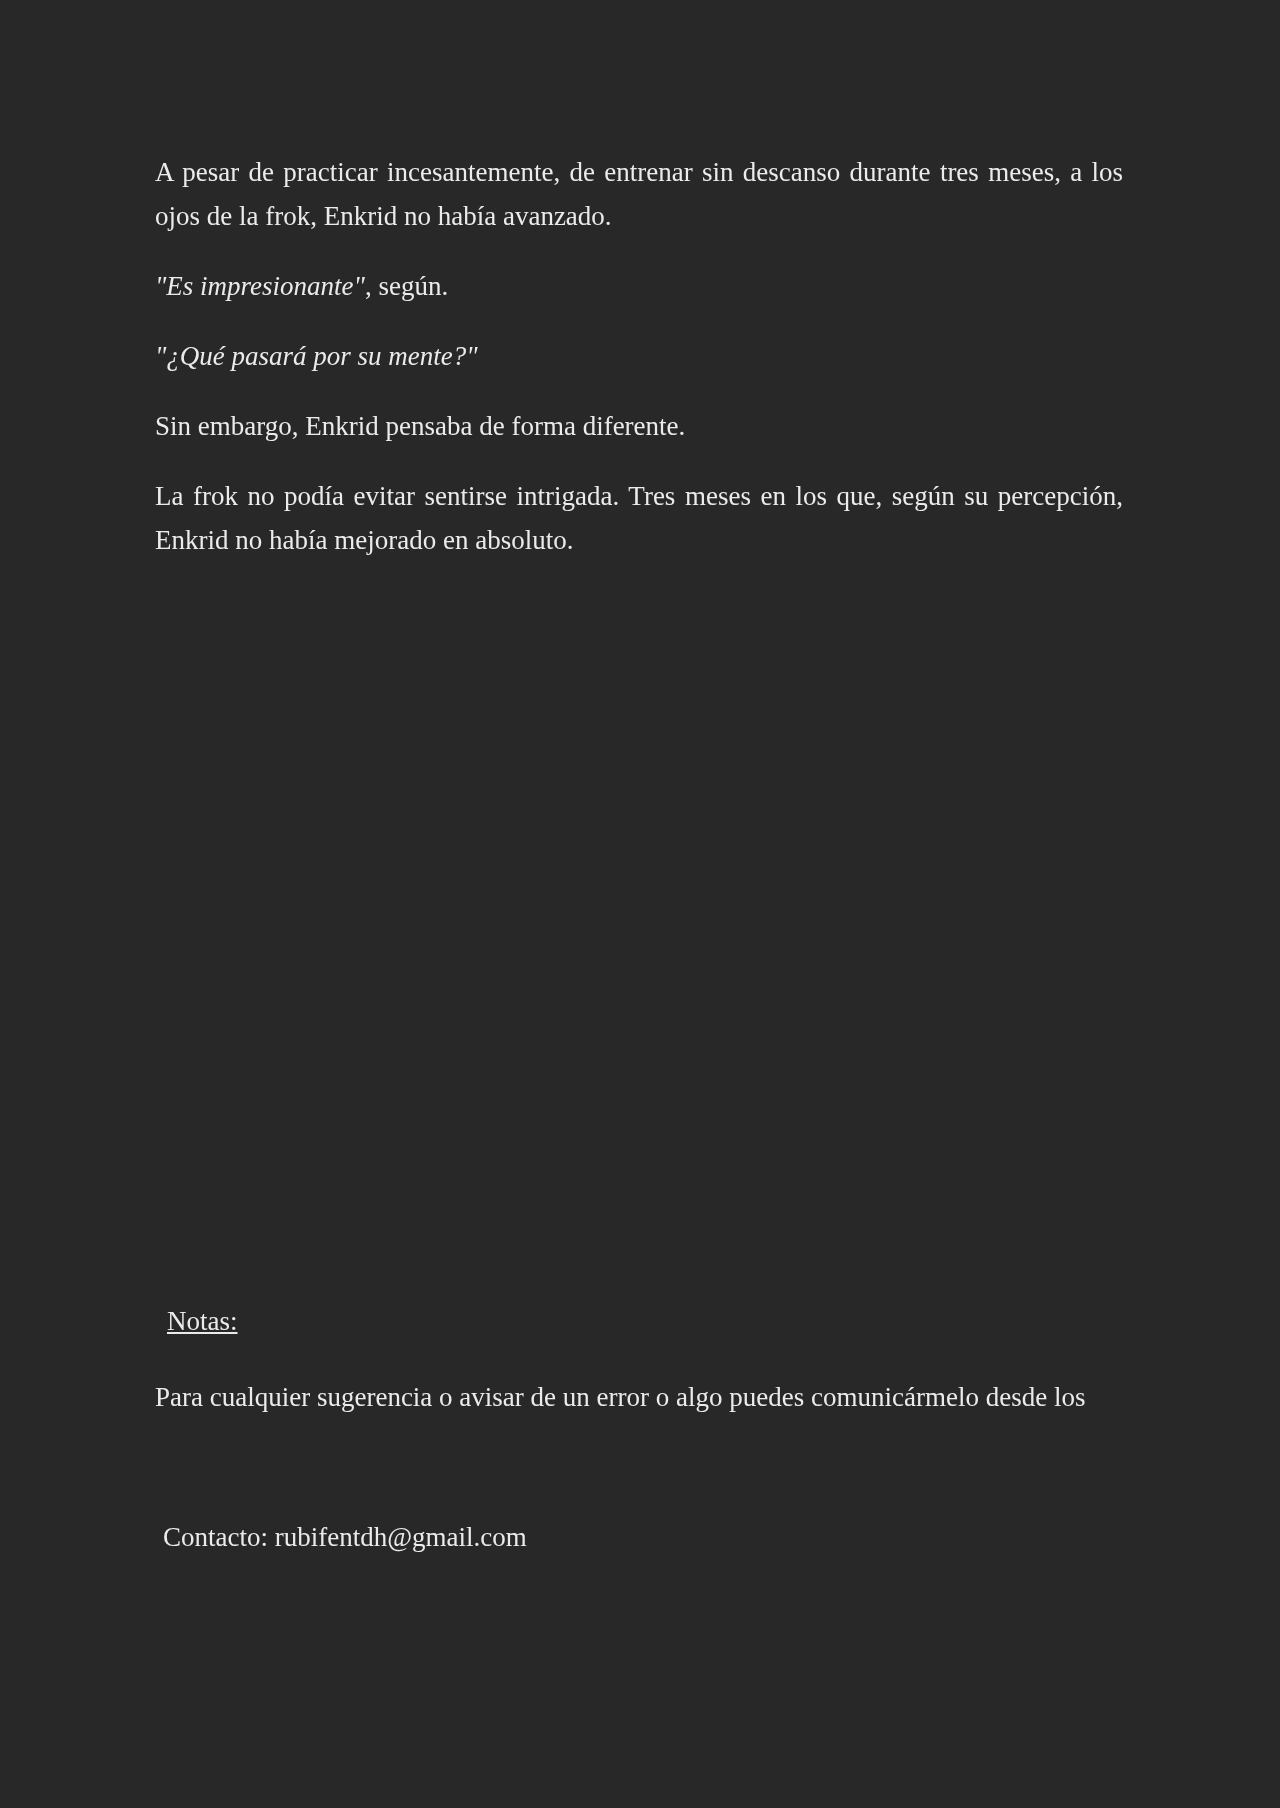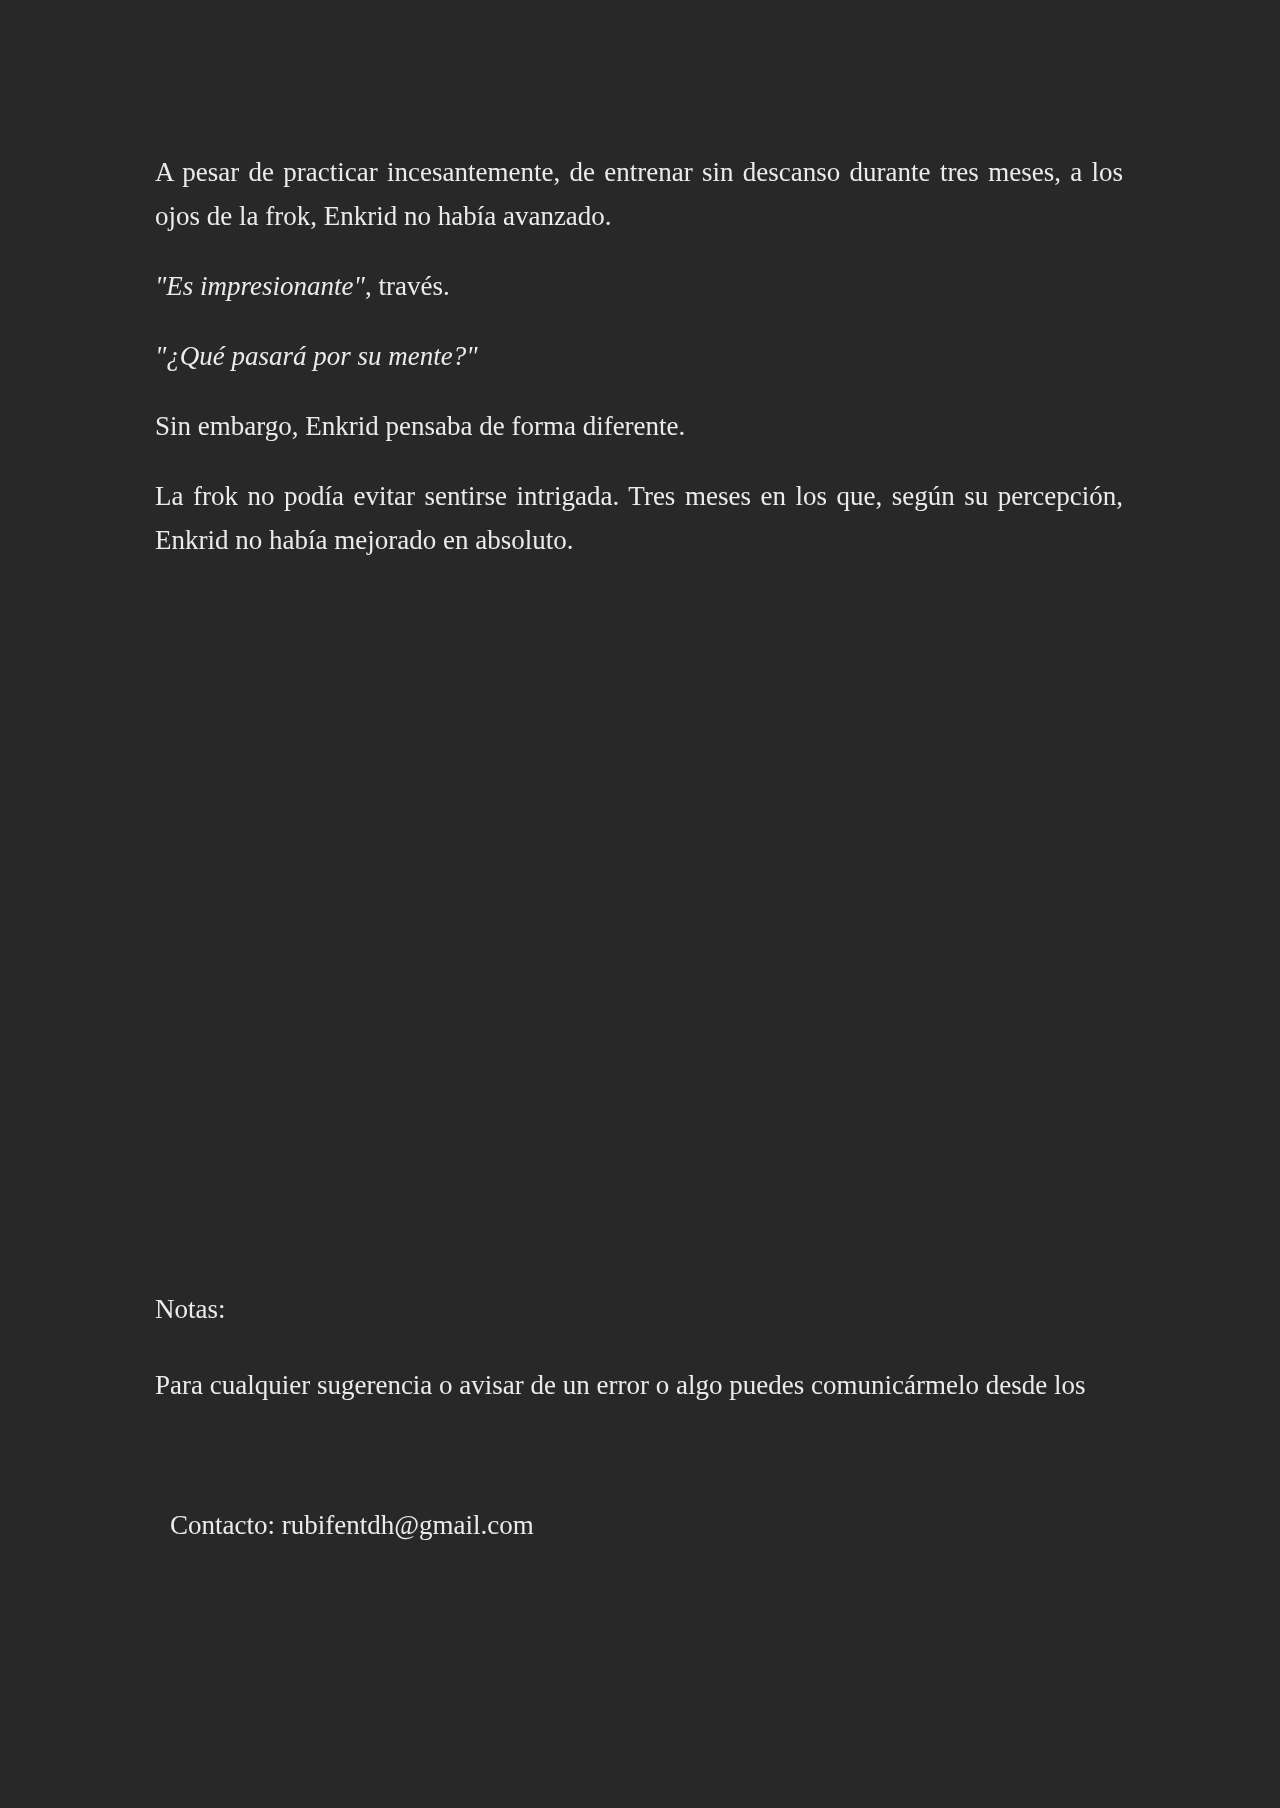--- a/index.html
+++ b/index.html
@@ -31,31 +31,31 @@
       font-style: italic;
     }
     .notes {
       position: absolute;
       left: 155px;
       top: 1287px;
       width: 968px;
       font-size: 27px;
       line-height: 44px;
     }
-    .notes .notes-label { margin: 0; }
+    .notes .notes-label { margin: 12px; text-decoration: underline; }
     .notes .suggest-line1 { margin: 32px 0 0 0; }
     .notes .suggest-line2 { margin: 32px 0 0 0; }
-    .notes .contact { margin: 96px 0 0 15px; }
+    .notes .contact { margin: 96px 0 0 8px; }
   </style>
 </head>
 <body>
 
 <div class="content">
   <p>A pesar de practicar incesantemente, de entrenar sin descanso durante tres meses, a los ojos de la frok, Enkrid no había avanzado.</p>
-  <p><em>"Es impresionante"</em><span>, través.</span></p>
+  <p><em>"Es impresionante"</em><span>, según.</span></p>
   <p class="italic">"¿Qué pasará por su mente?"</p>
   <p>Sin embargo, Enkrid pensaba de forma diferente.</p>
   <p>La frok no podía evitar sentirse intrigada. Tres meses en los que, según su percepción, Enkrid no había mejorado en absoluto.</p>
 </div>
 
 <div class="notes">
   <p class="notes-label">Notas:</p>
   <p class="suggest-line1">Para cualquier sugerencia o avisar de un error o algo puedes comunicármelo desde los</p>
   <p class="contact"><span>Contacto: </span><span>rubifentdh@gmail.com</span></p>
 </div>

